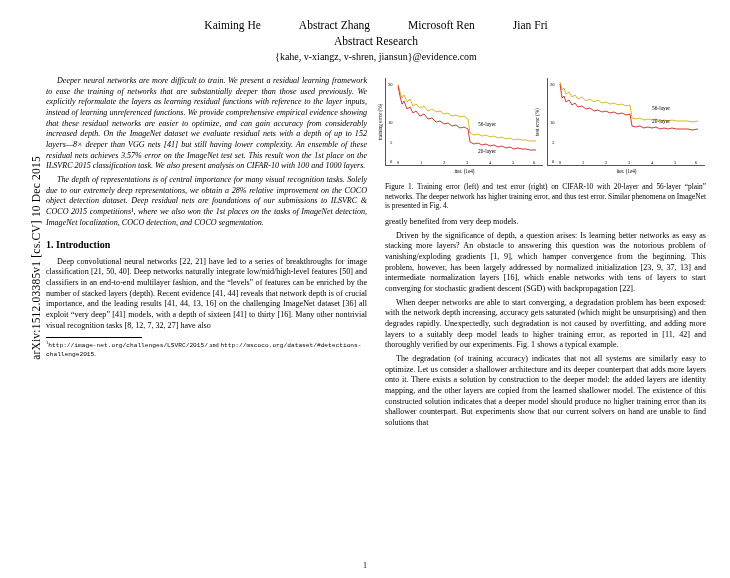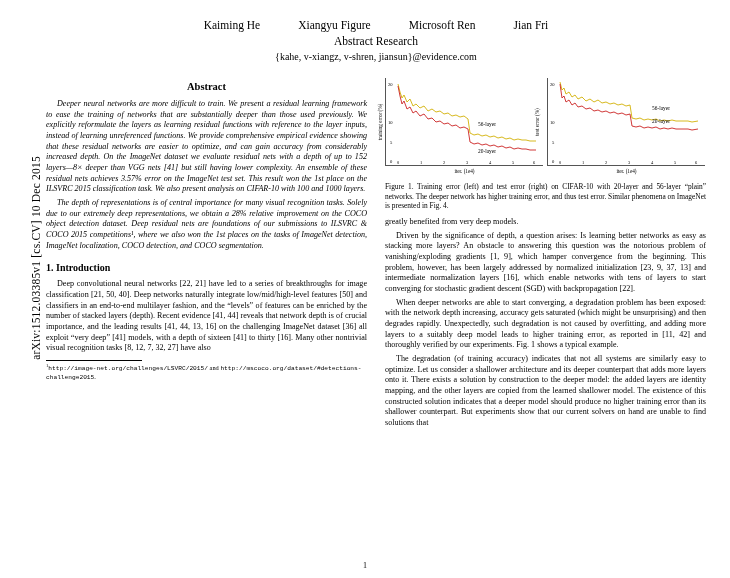--- a/index.html
+++ b/index.html
@@ -167,31 +167,30 @@
 
 <div class="page">
 
   <div class="arxiv-stamp">arXiv:1512.03385v1  [cs.CV]  10 Dec 2015</div>
 
   <div class="content">
 
 
     <div class="authors">
       <span>Kaiming He</span>
-      <span>Xiangyu Figure</span>
+      <span>Abstract Zhang</span>
       <span>Microsoft Ren</span>
       <span>Jian Fri</span>
     </div>
     <div class="affil">Abstract Research</div>
     <div class="emails">{kahe, v-xiangz, v-shren, jiansun}@evidence.com</div>
 
     <div class="columns">
 
       <div class="col">
-        <div class="sec-head">Abstract</div>
         <p class="abs-p">Deeper neural networks are more difficult to train. We present a residual learning framework to ease the training of networks that are substantially deeper than those used previously. We explicitly reformulate the layers as learning residual functions with reference to the layer inputs, instead of learning unreferenced functions. We provide comprehensive empirical evidence showing that these residual networks are easier to optimize, and can gain accuracy from considerably increased depth. On the ImageNet dataset we evaluate residual nets with a depth of up to 152 layers—8× deeper than VGG nets [41] but still having lower complexity. An ensemble of these residual nets achieves 3.57% error on the ImageNet test set. This result won the 1st place on the ILSVRC 2015 classification task. We also present analysis on CIFAR-10 with 100 and 1000 layers.</p>
         <p class="abs-p">The depth of representations is of central importance for many visual recognition tasks. Solely due to our extremely deep representations, we obtain a 28% relative improvement on the COCO object detection dataset. Deep residual nets are foundations of our submissions to ILSVRC &amp; COCO 2015 competitions¹, where we also won the 1st places on the tasks of ImageNet detection, ImageNet localization, COCO detection, and COCO segmentation.</p>
 
         <div class="sec-head-left">1. Introduction</div>
         <p class="body-p">Deep convolutional neural networks [22, 21] have led to a series of breakthroughs for image classification [21, 50, 40]. Deep networks naturally integrate low/mid/high-level features [50] and classifiers in an end-to-end multilayer fashion, and the “levels” of features can be enriched by the number of stacked layers (depth). Recent evidence [41, 44] reveals that network depth is of crucial importance, and the leading results [41, 44, 13, 16] on the challenging ImageNet dataset [36] all exploit “very deep” [41] models, with a depth of sixteen [41] to thirty [16]. Many other nontrivial visual recognition tasks [8, 12, 7, 32, 27] have also</p>
 
         <div class="footnote-rule"></div>
         <div class="footnote">
           <sup>1</sup><span class="mono">http://image-net.org/challenges/LSVRC/2015/</span><span> and </span><span class="mono">http://mscoco.org/dataset/#detections-challenge2015</span><span>.</span>
         </div>

